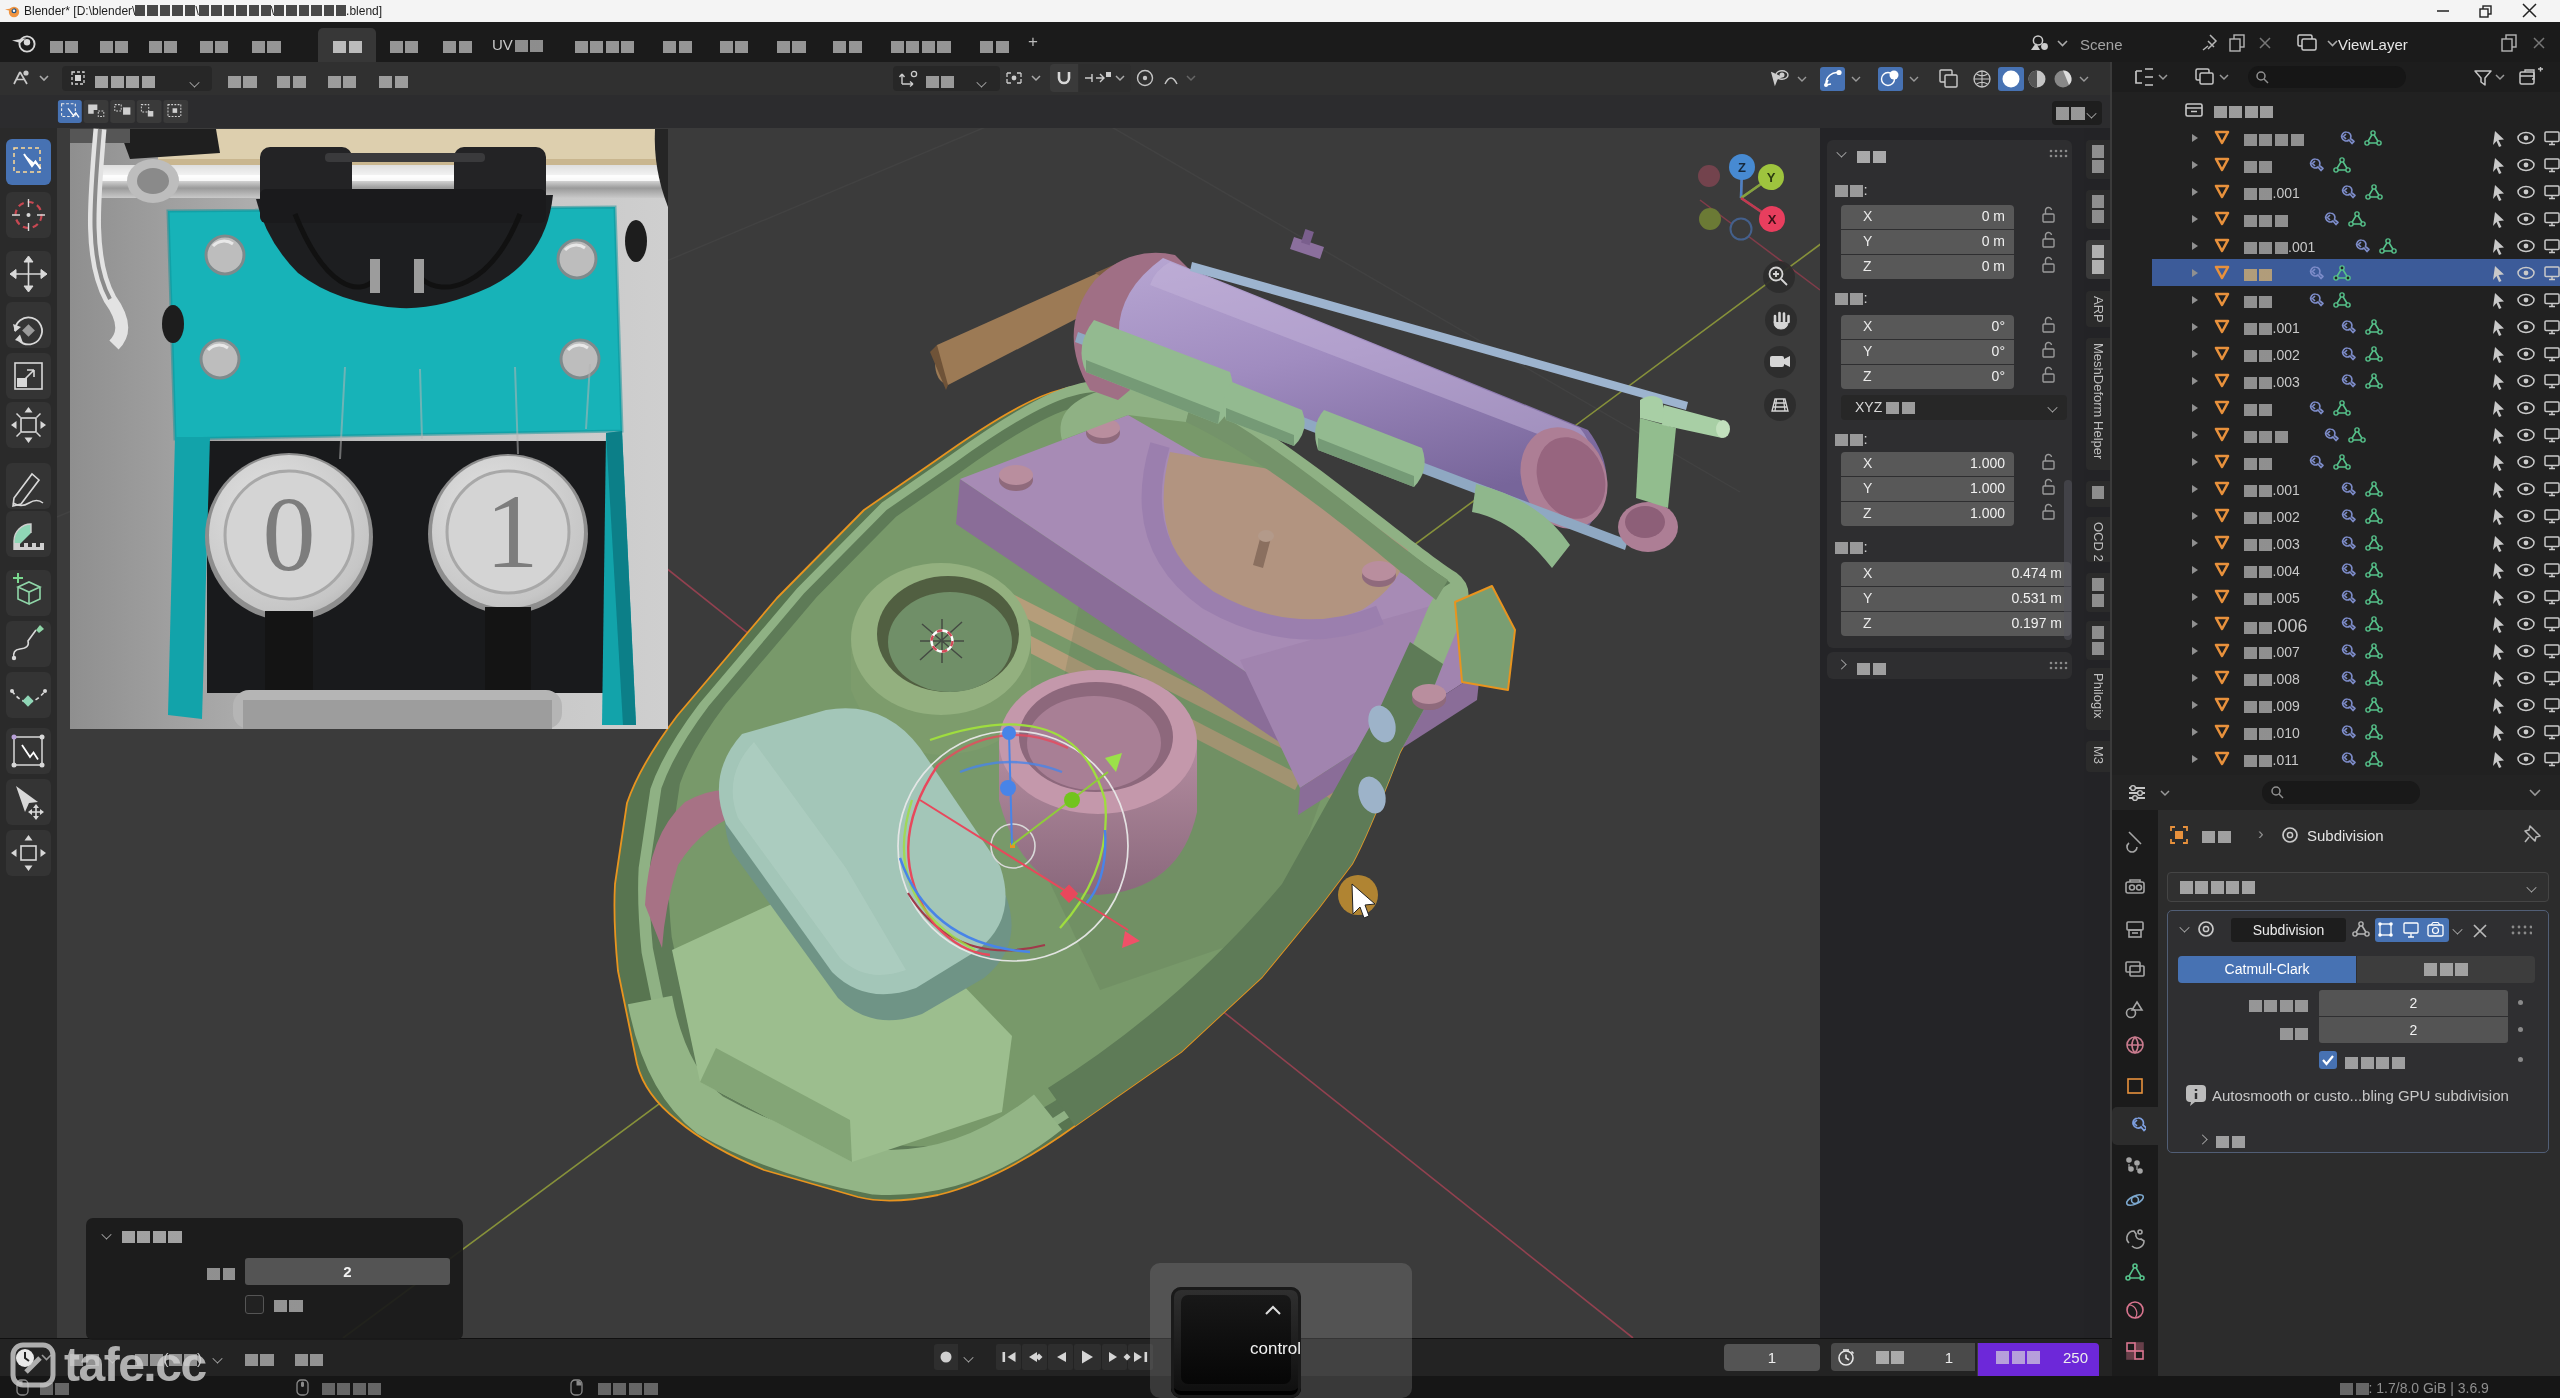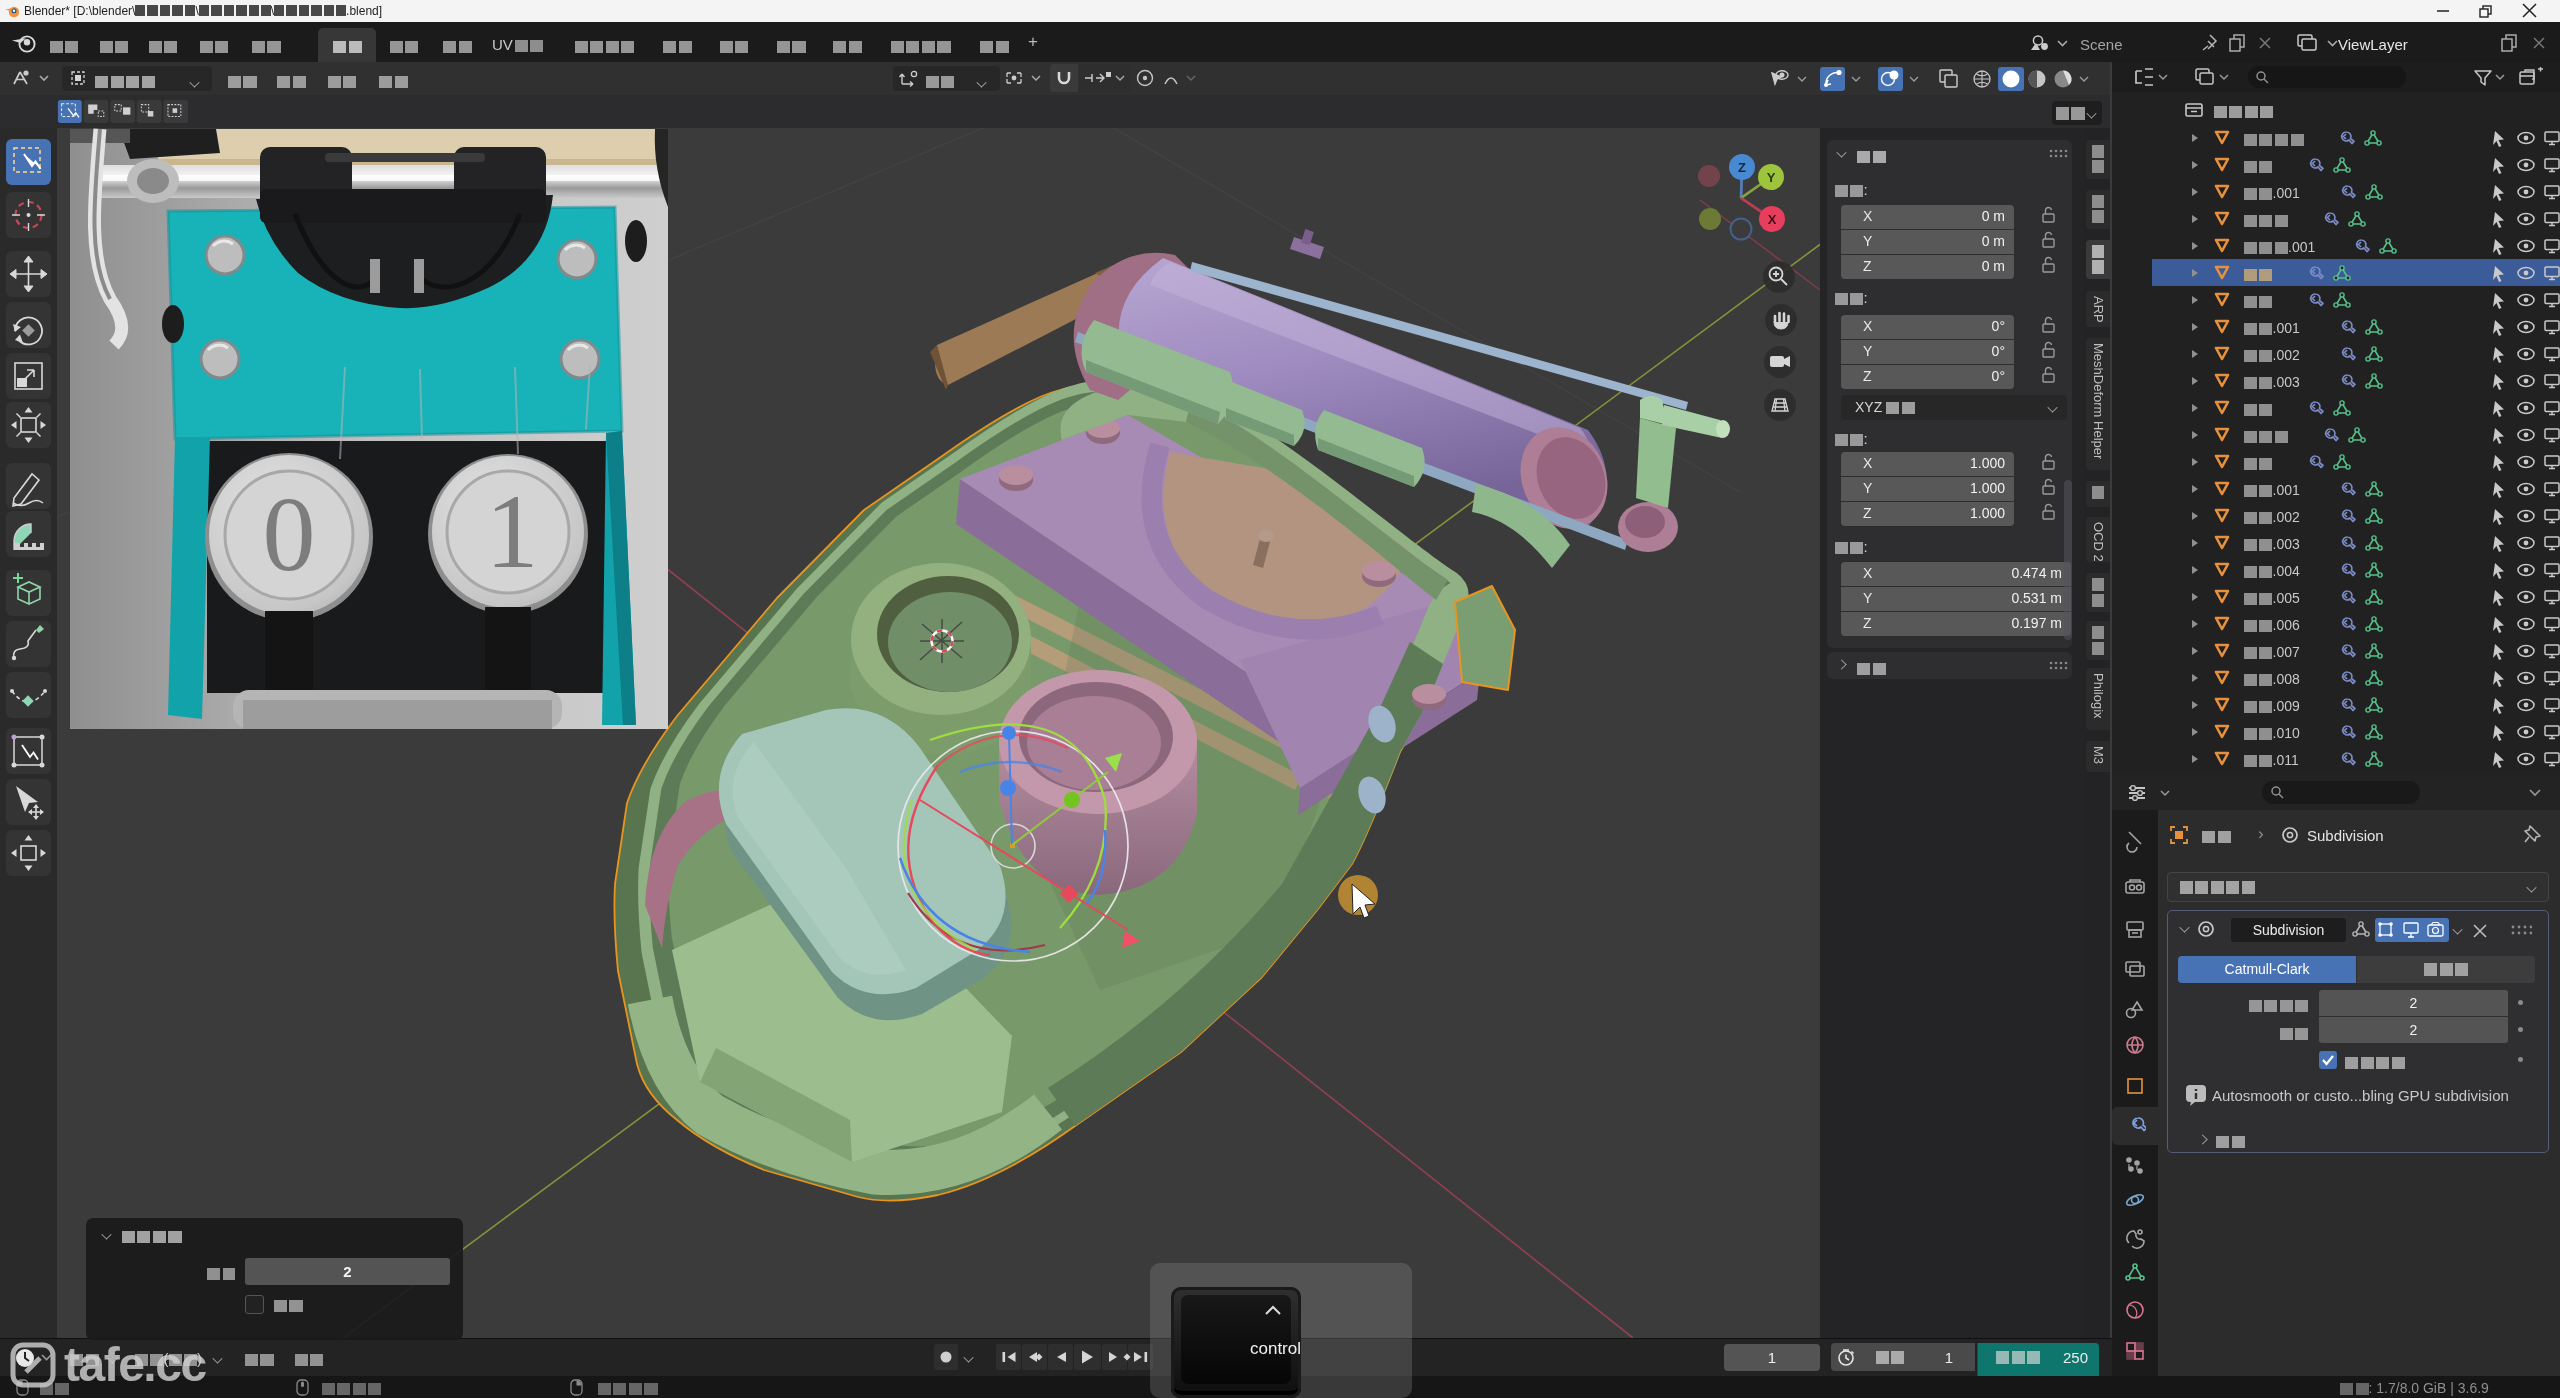--- a/index.html
+++ b/index.html
@@ -1141,21 +1141,21 @@
         <use href="#cam" x="78"></use>
       </svg>
 </div>
 <div class="orow" style="top:548px">
  <svg class="oic" style="left:38px;top:9px" width="10" height="10" viewBox="0 0 10 10">
         <use href="#tri"></use>
       </svg>
  <svg class="oic" style="left:60px;top:3px" width="20" height="20" viewBox="0 0 20 20">
         <use href="#mt"></use>
       </svg>
- <div class="oic" style="left:92px;top:6px;"><i class="c w2"></i><span style="font-size:14px">.006</span></div>
+ <div class="oic" style="left:92px;top:6px;"><i class="c w2"></i><span style="font-size:18px">.006</span></div>
  <svg class="oic" style="left:182px;top:4px" width="56" height="20" viewBox="0 0 56 20">
         <use href="#wr"></use>
         <use href="#nd" x="30"></use>
       </svg>
  <svg class="oic" style="left:338px;top:4px" width="106" height="20" viewBox="0 0 106 20">
         <use href="#ptr"></use>
         <use href="#eye" x="26"></use>
         <use href="#mon" x="52"></use>
         <use href="#cam" x="78"></use>
       </svg>
@@ -1474,21 +1474,21 @@
   </g>
  </svg>
  <div class="a" style="left:1724px;top:5px;width:96px;height:27px;background:#545454;border-radius:4px;color:#f0f0f0;text-align:center;line-height:27px">1</div>
  <div class="a" style="left:1831px;top:4px;width:144px;height:28px;background:#4a4a4a;border-radius:4px 0 0 4px;color:#dcdcdc">
   <svg class="a" style="left:5px;top:4px" width="20" height="20" viewBox="0 0 20 20">
         <circle cx="10" cy="11" r="7" fill="none" stroke="#e5e5e5" stroke-width="1.6"></circle>
         <path d="M10 7.5 v3.5 l3 2 M7 3 h6 M15.5 4.5 l2 2" stroke="#e5e5e5" stroke-width="1.6" fill="none"></path>
       </svg>
   <i class="c w2" style="margin:8px 0 0 45px"></i><span style="position:absolute;right:22px;top:6px;color:#ededed">1</span>
  </div>
- <div class="a" style="left:1977px;top:4px;width:121px;height:40px;background:#0f766e;border-radius:0 4px 4px 0;border-left:1px solid #3c3c3c;color:#dcdcdc">
+ <div class="a" style="left:1977px;top:4px;width:121px;height:40px;background:#6d28d9;border-radius:0 4px 4px 0;border-left:1px solid #3c3c3c;color:#dcdcdc">
   <i class="c w3" style="margin:8px 0 0 18px"></i><span style="position:absolute;right:11px;top:6px;color:#ededed">250</span>
  </div>
 </div>
 
 <div class="a" id="statusbar">
  <svg class="a" style="left:16px;top:3px" width="13" height="17" viewBox="0 0 13 17">
       <rect x="1" y="1" width="11" height="15" rx="4" fill="none" stroke="#8a8a8a" stroke-width="1.3"></rect>
       <path d="M1.5 5 a5 4 0 0 1 5 -3.5 v5 h-5 Z" fill="#8a8a8a"></path>
     </svg>
  <div class="a" style="left:40px;top:4px"><i class="c w2"></i></div>

